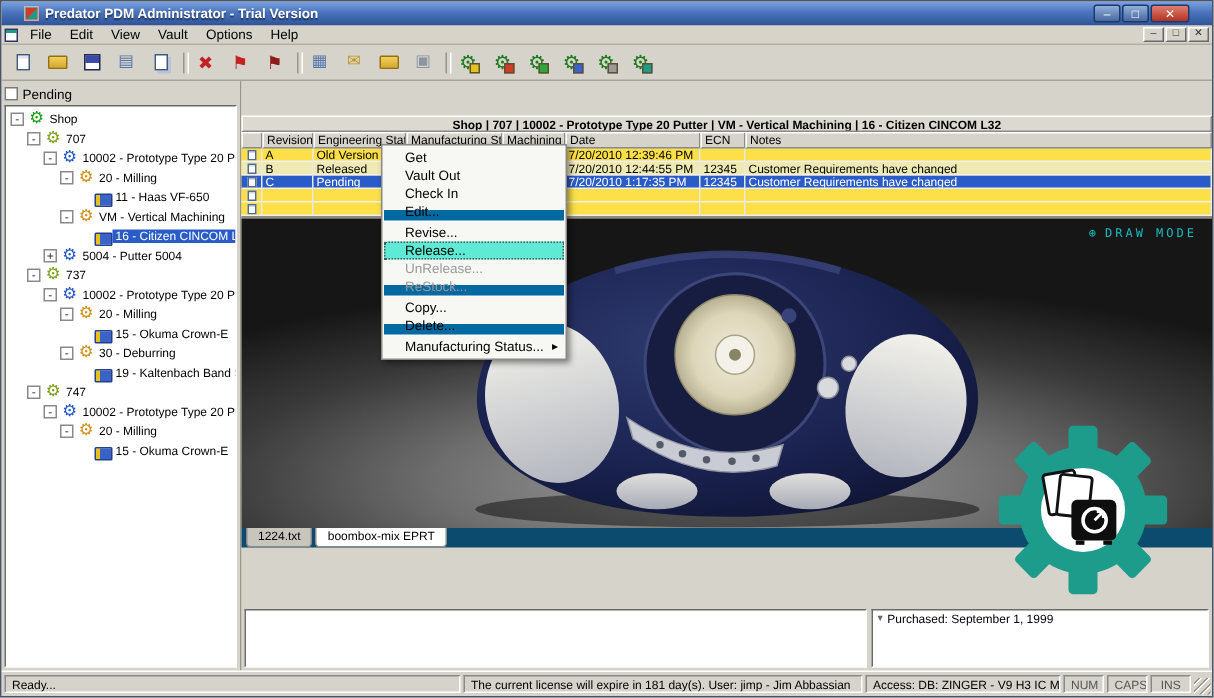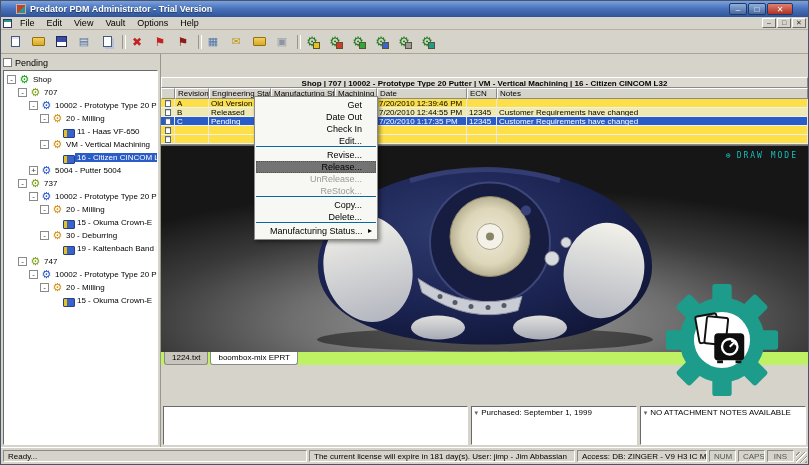--- a/index.html
+++ b/index.html
@@ -89,21 +89,21 @@
   .grid-row.selected{background:#2a5cc8;color:#fff;}
   .c-icon{display:flex;align-items:center;justify-content:center;padding:0;}
   .row-icon{width:6px;height:7px;background:#fff;border:1px solid #556a8a;box-shadow:inset 0 1px 0 #cdd8ea;}
 
   
   .viewport{flex:1;position:relative;overflow:hidden;border-top:1px solid #6a6a6a;background:radial-gradient(ellipse 75% 65% at 50% 85%,#a0a0a0 0%,#6e6e6e 40%,#3a3a3a 70%,#161616 100%);}
   .mode-label{position:absolute;top:5px;right:10px;display:flex;gap:4px;align-items:center;color:#18bcbc;font-size:8px;letter-spacing:2px;font-family:"DejaVu Sans Mono",monospace;}
   .boombox{position:absolute;left:50%;top:52%;transform:translate(-50%,-50%);}
 
   
-  .tabsrow{height:13px;flex:none;display:flex;align-items:stretch;gap:2px;background:#bef264;padding:0 0 0 3px;}
+  .tabsrow{height:13px;flex:none;display:flex;align-items:stretch;gap:2px;background:#0c4a6e;padding:0 0 0 3px;}
   .tab{font-size:8px;line-height:11px;padding:0 7px;border:1px solid #8a8a8a;border-top:none;border-radius:0 0 3px 3px;background:#c8c5bc;white-space:nowrap;}
   .tab.active{background:#fff;}
   .notesrow{height:42px;flex:none;display:flex;gap:3px;padding:1px 2px 2px;margin-top:40px;}
   .note-panel{border:1px solid;border-color:#6a6a6a #fff #fff #6a6a6a;background:#fff;font-size:8px;padding:1px 3px;overflow:hidden;display:flex;align-items:flex-start;gap:3px;}
   .p-wide{flex:30;}
   .p-mid{flex:16;}
   .p-right{flex:16;}
   .note-dd{color:#666;font-size:7px;line-height:10px;}
   .note-dd:empty{display:none;}
   .note-text{line-height:10px;white-space:nowrap;overflow:hidden;}
@@ -112,24 +112,24 @@
   .statusbar{height:17px;flex:none;display:flex;gap:2px;align-items:stretch;padding:2px 14px 2px 2px;background:#d6d3ca;border-top:1px solid #fff;position:relative;}
   .statusbar::after{content:"";position:absolute;right:1px;bottom:1px;width:11px;height:11px;background:repeating-linear-gradient(135deg,transparent 0 2px,#9a968a 2px 3px,#fff 3px 4px);}
   .sb-cell{border:1px solid;border-color:#8a8a8a #fff #fff #8a8a8a;font-size:8px;line-height:11px;padding:0 4px;white-space:nowrap;overflow:hidden;}
   .s-ready{flex:1;}
   .s-lic{width:266px;flex:none;}
   .s-acc{width:130px;flex:none;}
   .s-key{width:27px;flex:none;text-align:center;color:#555;}
 
   
   .context-menu{position:absolute;left:253px;top:95px;width:124px;background:#f7f7f4;border:1px solid #8a8a8a;box-shadow:2px 2px 4px rgba(0,0,0,.45);z-index:60;padding:2px 1px;}
-  .cm-item{position:relative;height:12px;font-size:9px;line-height:12px;padding:0 14px;white-space:nowrap;text-align:right;}
+  .cm-item{position:relative;height:12px;font-size:9px;line-height:12px;padding:0 14px;white-space:nowrap;}
   .cm-item.disabled{color:#9a9a9a;}
-  .cm-item.focused{outline:1px dotted #555;outline-offset:-1px;background:#737373;}
-  .cm-item.sep-after{border-bottom:1px solid #0369a1;margin-bottom:2px;box-shadow:0 1px 0 #fff;}
+  .cm-item.focused{outline:1px dotted #555;outline-offset:-1px;background:#5eead4;}
+  .cm-item.sep-after{border-bottom:7px solid #0369a1;margin-bottom:2px;box-shadow:0 1px 0 #fff;}
   .cm-arrow{position:absolute;right:4px;top:0;font-size:8px;}
 
   
   .logo{position:absolute;right:26px;top:280px;z-index:40;}
 </style>
 </head>
 <body>
 
 <div class="window">
 
@@ -509,24 +509,20 @@
           <div class="note-panel p-wide">
 
             <span class="note-text"></span>
           </div>
 
           <div class="note-panel p-mid">
             <span class="note-dd">▾</span>
             <span class="note-text">Purchased: September 1, 1999</span>
           </div>
 
-          <div class="note-panel p-right">
-            <span class="note-dd">▾</span>
-            <span class="note-text">NO ATTACHMENT NOTES AVAILABLE</span>
-          </div>
         </div>
     </div>
   </div>
 
   <div class="statusbar">
 
       <span class="sb-cell s-ready">Ready...</span>
 
       <span class="sb-cell s-lic">The current license will expire in 181 day(s). User: jimp - Jim Abbassian</span>
 
@@ -540,21 +536,21 @@
     </div>
 
   <div class="context-menu">
 
       <div class="cm-item">
         <span>Get</span>
         <span class="cm-arrow"></span>
       </div>
 
       <div class="cm-item">
-        <span>Date Out</span>
+        <span>Vault Out</span>
         <span class="cm-arrow"></span>
       </div>
 
       <div class="cm-item">
         <span>Check In</span>
         <span class="cm-arrow"></span>
       </div>
 
       <div class="cm-item sep-after">
         <span>Edit...</span>

